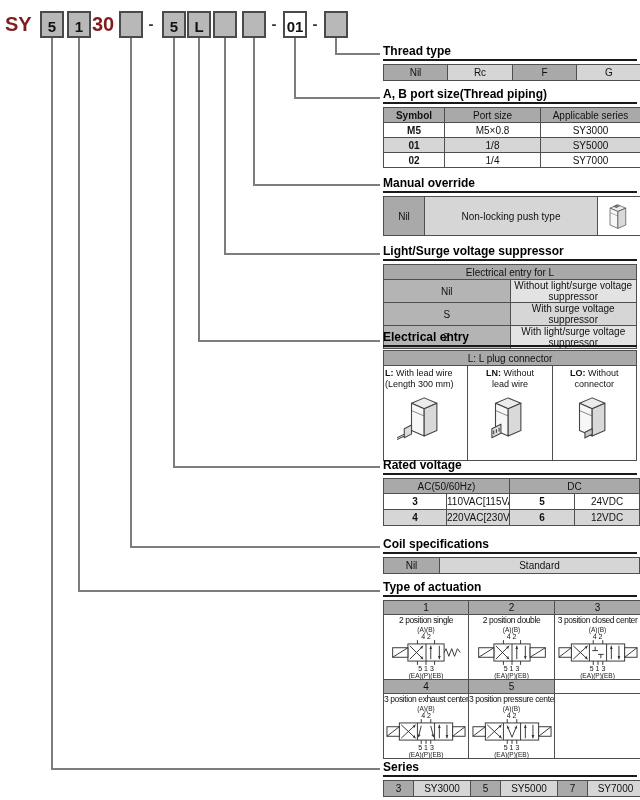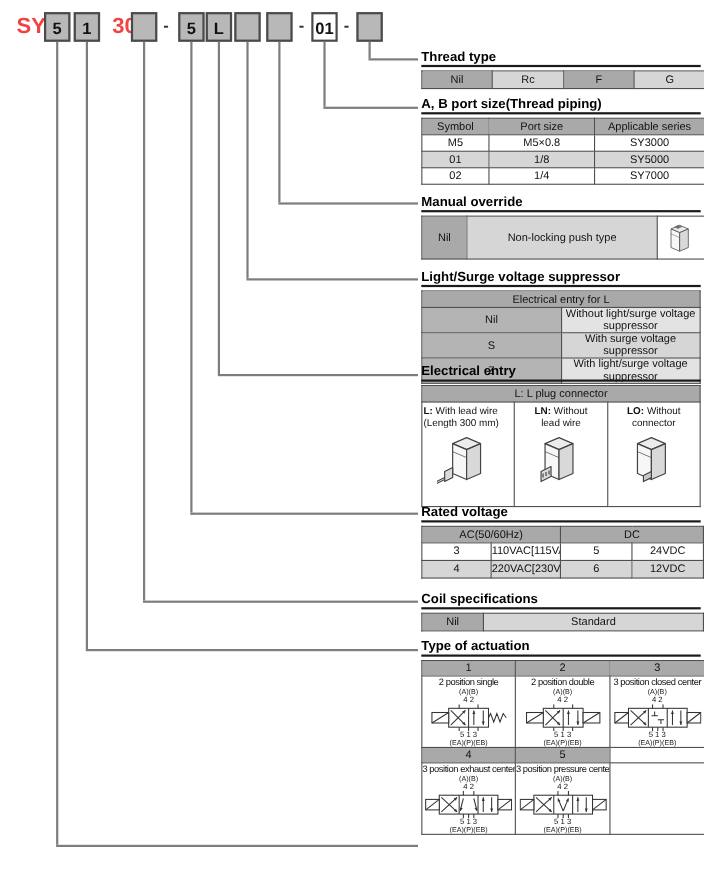--- a/index.html
+++ b/index.html
@@ -1,41 +1,41 @@
 <!DOCTYPE html>
 <html><head>
 <meta charset="utf-8">
 <style>
   html,body{margin:0;padding:0;background:#fff;}
   .page{position:relative;width:640px;height:800px;background:#fff;overflow:hidden;
         font-family:"Liberation Sans",sans-serif;color:#111;}
   
   .code-text{position:absolute;top:11px;height:27px;line-height:27px;
-             font-size:20px;font-weight:bold;color:#ef4444;margin-left:10px;}
+             font-size:20px;font-weight:bold;color:#7f1d1d;}
   .code-box{position:absolute;top:11px;width:24px;height:27px;line-height:27px;
             background:#b8b8b8;border:2px solid #4a4a4a;box-sizing:border-box;
             text-align:center;font-size:15px;font-weight:bold;color:#111;}
   .code-box.white{background:#fff;}
   .code-dash{position:absolute;top:11px;width:12px;height:27px;line-height:26px;
              text-align:center;font-size:15px;font-weight:bold;color:#333;}
   
   .vline{position:absolute;width:2px;background:#7d7d7d;}
   .hline{position:absolute;height:2px;background:#7d7d7d;}
   
   .sec{position:absolute;left:383px;width:254px;}
   .sec-title{font-size:12px;font-weight:bold;color:#000;border-bottom:2px solid #1a1a1a;
              padding-bottom:1px;margin-bottom:3px;line-height:13px;}
   table.tb{border-collapse:collapse;width:254px;table-layout:fixed;}
   table.tb td{border:1px solid #4f4f4f;font-size:10px;text-align:center;
               padding:0;overflow:hidden;vertical-align:middle;color:#111;}
   .dk{background:#a9a9a9;font-weight:normal;}
   .lt{background:#d6d6d6;}
   .ltr{background:#e3e3e3;}
   .wh{background:#fff;}
-  .b{font-weight:normal;}
+  .b{font-weight:bold;}
   
   .ecell{vertical-align:top !important;}
   .eopt{font-size:9px;line-height:11px;padding:2px 1px 0 1px;}
   .eopt .c{font-weight:bold;}
   
   .alabel{font-size:8.5px;letter-spacing:-0.4px;white-space:nowrap;line-height:11px;height:11px;}
   .diag{line-height:7px;}
   .dl{font-size:6.5px;line-height:7px;color:#222;}
   .dn{font-size:7px;line-height:7px;color:#111;}
   .vsvg{display:block;margin:0 auto;}
@@ -206,21 +206,21 @@
     </tr>
         </tbody>
       </table>
   </div>
 
   <div class="sec" style="top:88px">
     <div class="sec-title">A, B port size(Thread piping)</div>
     <table class="tb">
       <tbody>
           <tr style="height:15px">
-        <td class="dk" style="width:60px;font-weight:normal">Symbol</td>
+        <td class="dk" style="width:60px;font-weight:bold">Symbol</td>
         <td class="dk" style="width:95px;font-weight:normal">Port size</td>
         <td class="dk" style="width:99px;font-weight:normal">Applicable series</td>
       </tr>
       <tr style="height:15px">
         <td class="wh b">M5</td>
         <td class="wh">M5×0.8</td>
         <td class="wh">SY3000</td>
       </tr>
       <tr style="height:15px">
         <td class="lt b">01</td>
@@ -431,14 +431,29 @@
             <div class="dn">5 1 3</div>
             <div class="dl">(EA)(P)(EB)</div>
           </div>
         </td>
         <td class="wh"></td>
       </tr>
     </tbody>
       </table>
   </div>
 
+  <div class="sec" style="top:761px">
+    <div class="sec-title">Series</div>
+    <table class="tb">
+        <tbody>
+          <tr style="height:16px">
+      <td class="dk" style="width:29px">3</td>
+      <td class="lt" style="width:56px">SY3000</td>
+      <td class="dk" style="width:29px">5</td>
+      <td class="lt" style="width:56px">SY5000</td>
+      <td class="dk" style="width:29px">7</td>
+      <td class="lt" style="width:55px">SY7000</td>
+    </tr>
+        </tbody>
+      </table>
+  </div>
 
 </div>
 
 </body></html>

